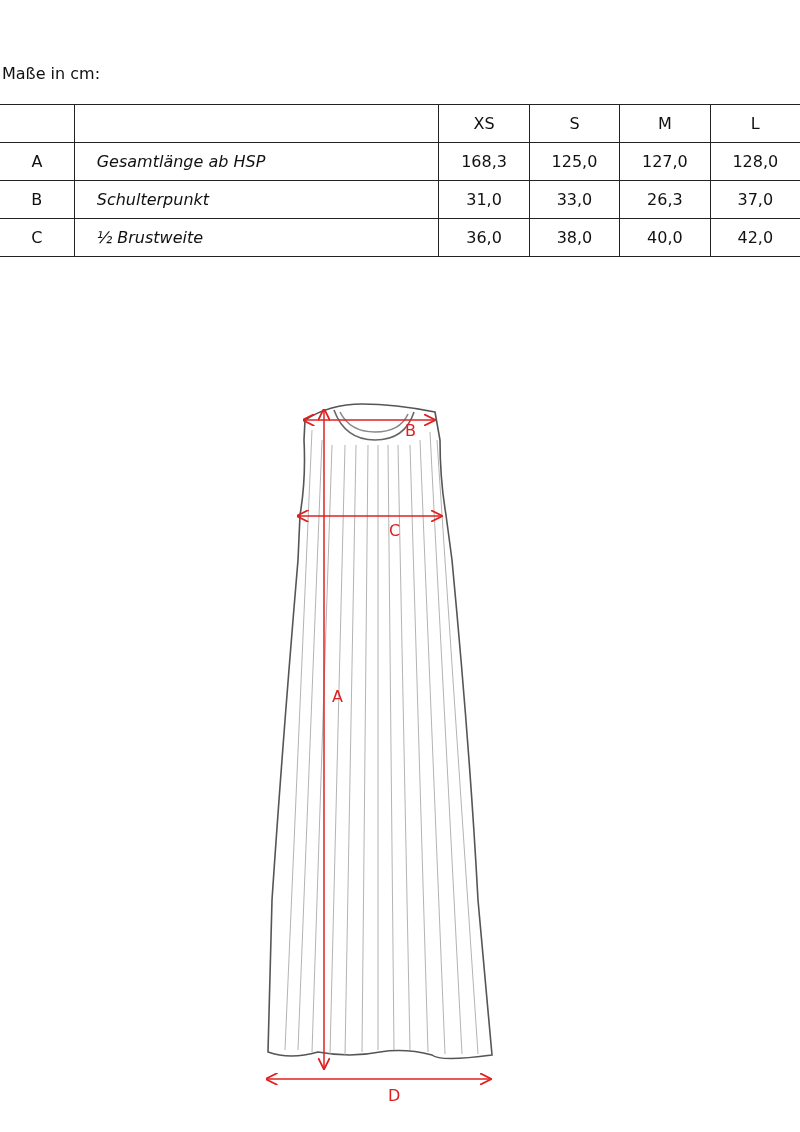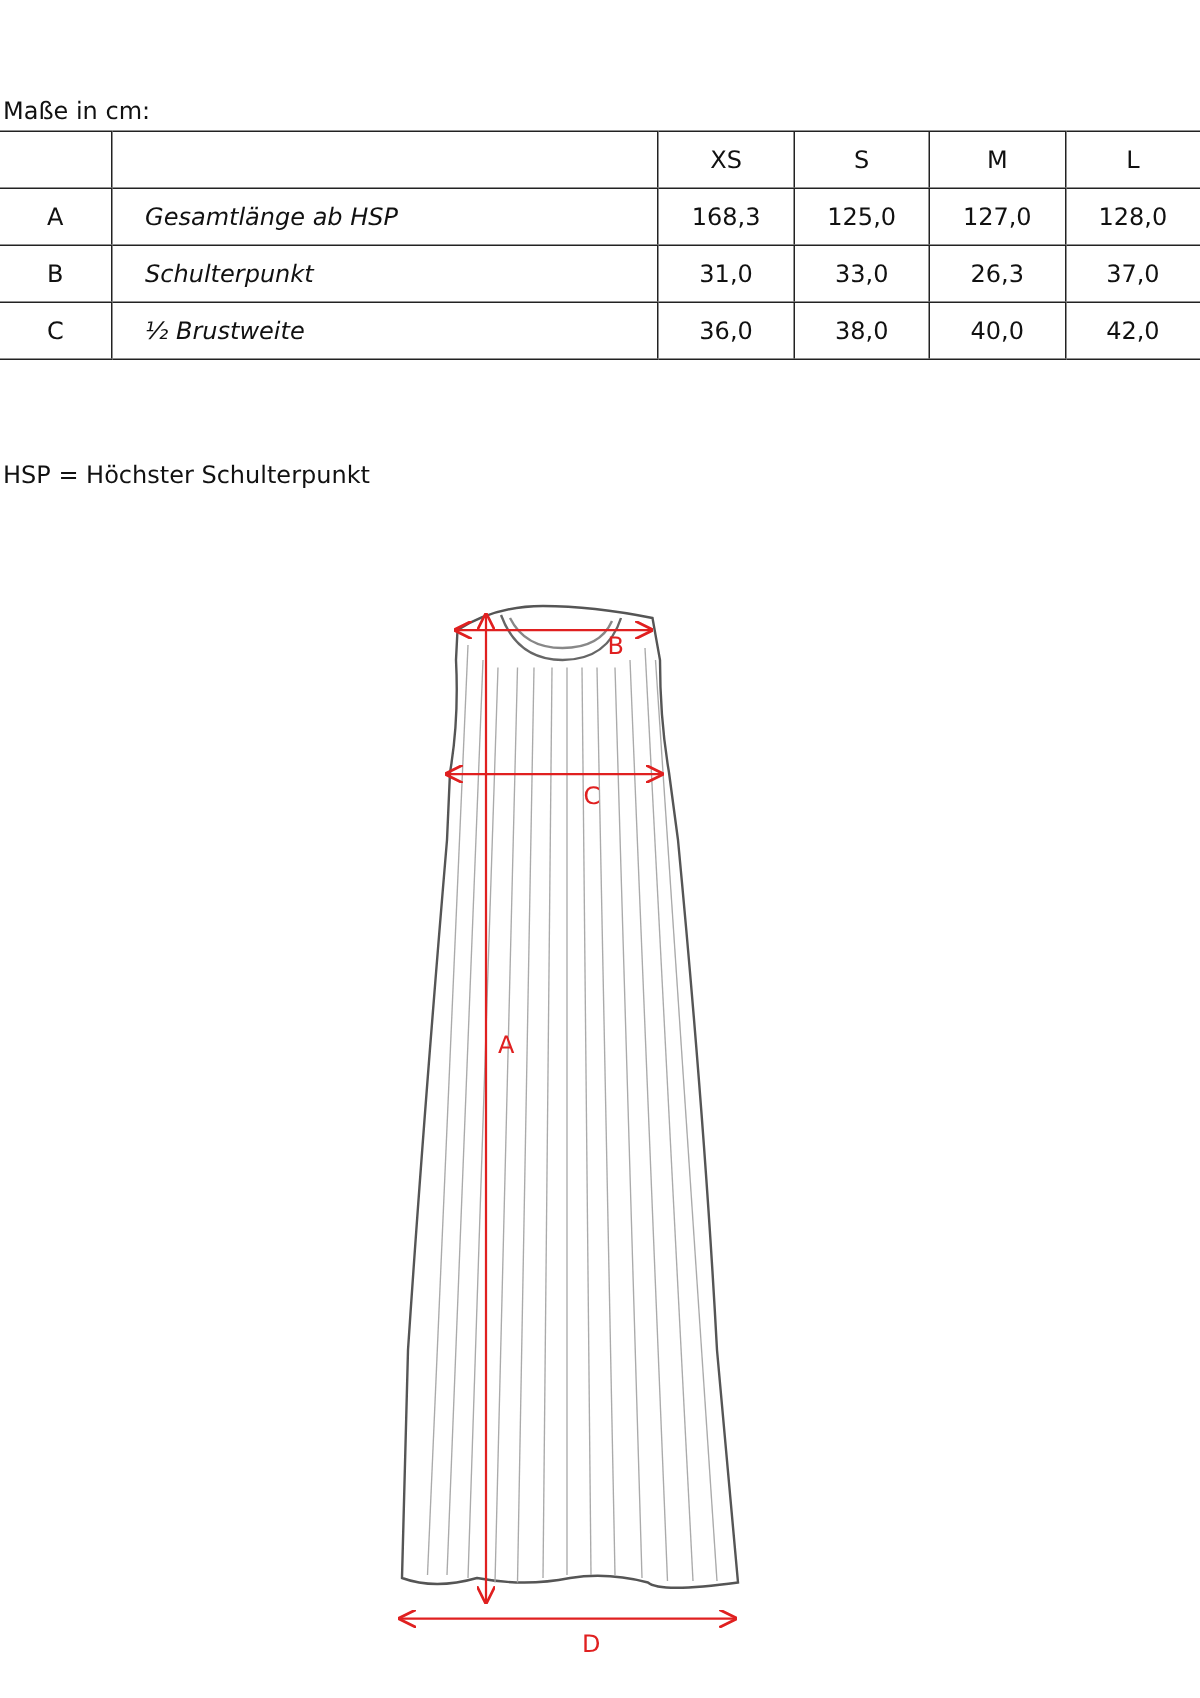--- a/index.html
+++ b/index.html
@@ -1,18 +1,18 @@
 <!DOCTYPE html>
 <html><head>
 <meta charset="utf-8">
 <style>
   html, body { margin:0; padding:0; background:#fff; }
   body { width:800px; height:1132px; position:relative; font-family:"DejaVu Sans", sans-serif; color:#111; overflow:hidden; }
   .title { position:absolute; left:2px; top:64px; font-size:16px; }
-  table.sizes { position:absolute; left:0; top:87px; width:800px; border-collapse:collapse; font-size:16px; }
+  table.sizes { position:absolute; left:0; top:104px; width:800px; border-collapse:collapse; font-size:16px; }
   table.sizes td { border-top:1.5px solid #222; border-bottom:1.5px solid #222; height:37px; padding:0; }
   table.sizes td + td { border-left:1.5px solid #222; }
   .c-key { width:76px; text-align:center; }
   .c-label { width:350px; padding-left:22px !important; text-align:left;font-style:italic; }
   .c-val { width:91px; text-align:center; }
   .notes { position:absolute; left:2px; top:306px; font-size:16px; line-height:21px; }
   .drawing { position:absolute; left:255px; top:395px; width:260px; height:720px; }
 </style>
 </head>
 <body>
@@ -50,21 +50,20 @@
     <td class="c-label">½ Brustweite</td>
     <td class="c-val">36,0</td>
     <td class="c-val">38,0</td>
     <td class="c-val">40,0</td>
     <td class="c-val">42,0</td>
   </tr>
 </tbody>
   </table>
 
 <div class="notes">
-  <div>HSP = Höchster Schulterpunkt</div>
 </div>
 
 <svg class="drawing" viewBox="255 395 260 720" xmlns="http://www.w3.org/2000/svg">
   <defs>
     <marker id="ah" markerWidth="8" markerHeight="8" refX="7" refY="4" orient="auto-start-reverse">
       <path d="M0,0 L8,4 L0,8" fill="none" stroke="#e02020" stroke-width="1.2"></path>
     </marker>
   </defs>
 
   <g fill="none" stroke="#555" stroke-width="1.6">

